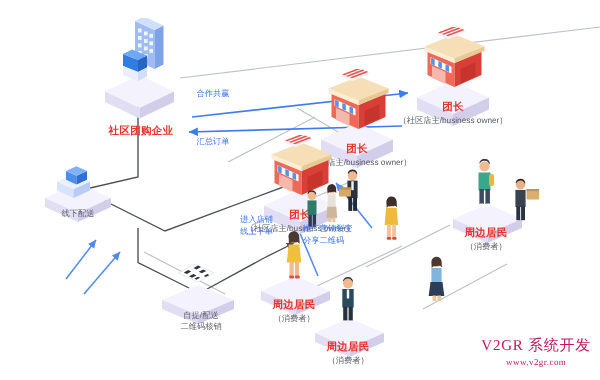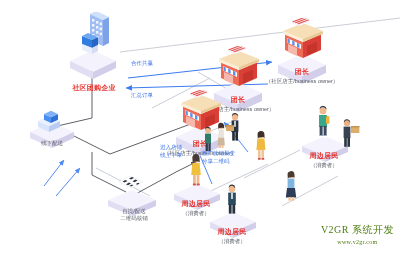--- a/index.html
+++ b/index.html
@@ -20,21 +20,21 @@
   .lbl-gray{color:#5b6069;font-size:5.5px;}
   .ctr{text-align:center;transform:translateX(-50%);}
 
   
   .plat{position:absolute;}
 
   
   svg.net{position:absolute;left:0;top:0;width:400px;height:253px;overflow:visible;}
 
   
-  .wm{position:absolute;right:6px;bottom:8px;text-align:center;color:#4d7c0f;}
+  .wm{position:absolute;right:6px;bottom:8px;text-align:center;color:#be185d;}
   .wm .w1{font-size:10px;letter-spacing:.5px;font-family:"Liberation Serif",serif;}
   .wm .w2{font-size:6px;letter-spacing:.3px;margin-top:2px;font-family:"Liberation Serif",serif;}
 </style>
 </head>
 <body style="background: rgb(255, 255, 255);">
 
 <div id="stage">
 
   <svg class="net">
     <defs>

